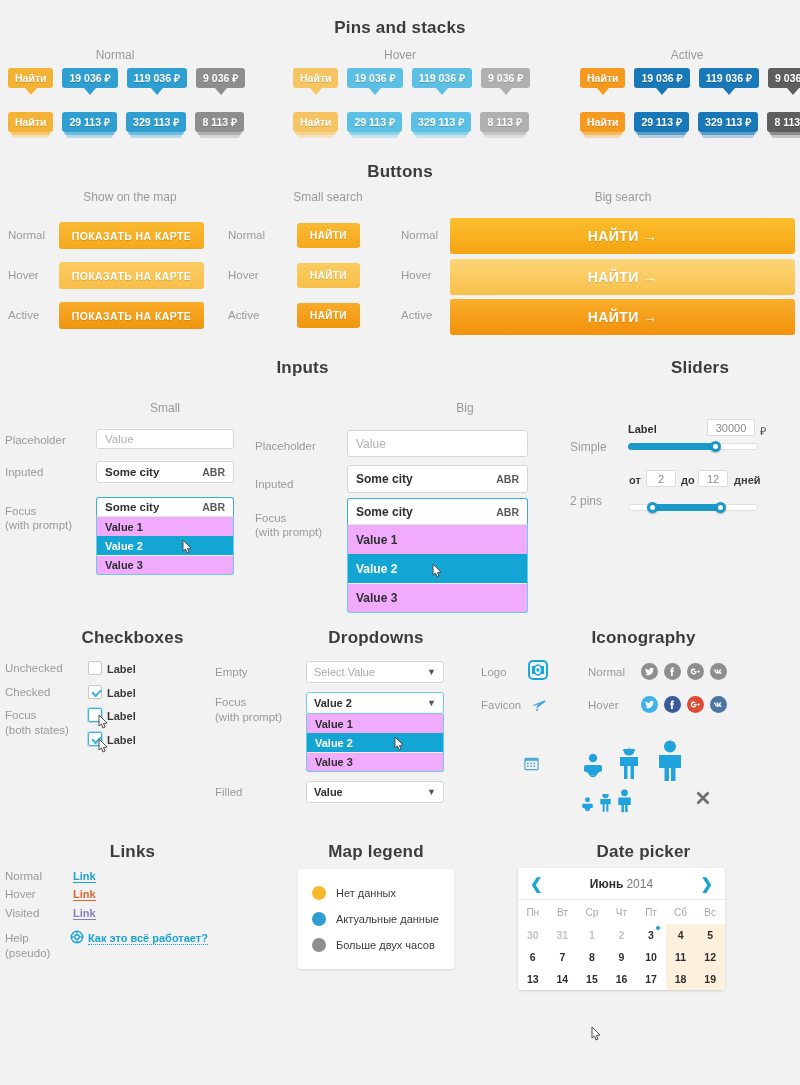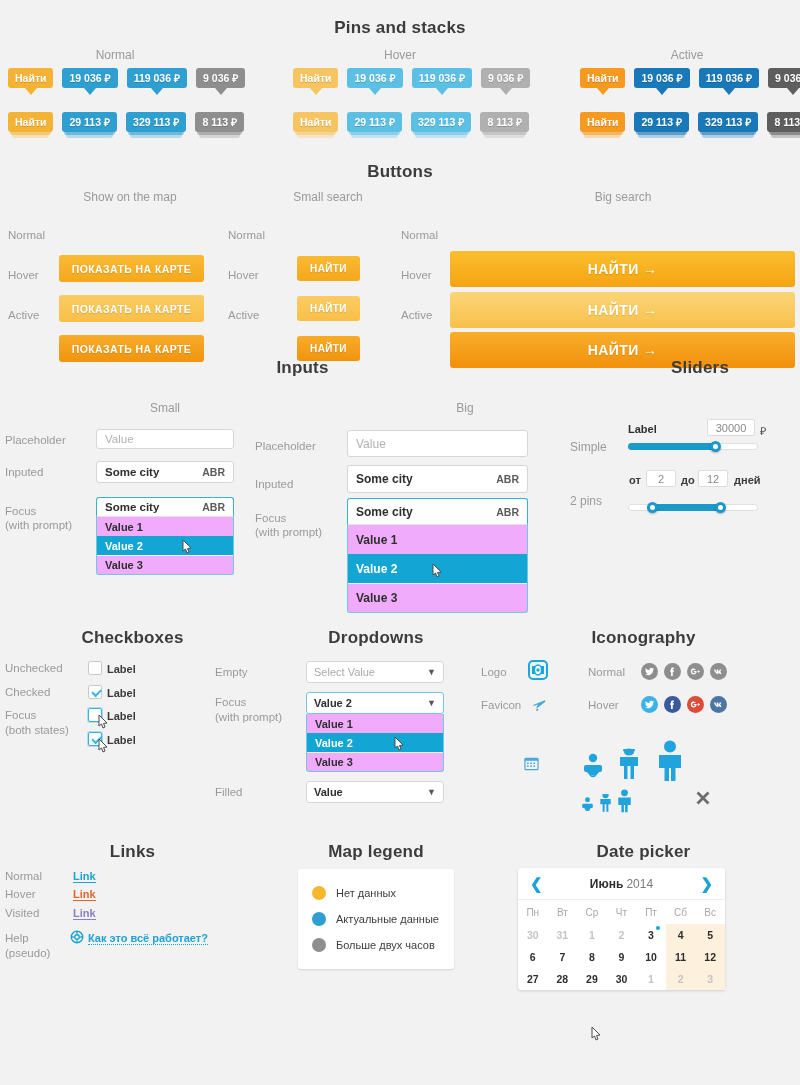--- a/index.html
+++ b/index.html
@@ -36,21 +36,20 @@
   .stack .s1, .stack .s2 { position:absolute; left:2px; right:2px; border-radius:3px; }
   .stack .s1 { top:3px; bottom:-3px; z-index:2; opacity:.55; }
   .stack .s2 { left:4px; right:4px; top:5px; bottom:-6px; z-index:1; opacity:.3; }
 
   
   .btn {
     border:none; border-radius:3px; color:#fff; font-weight:bold;
     text-align:right; cursor:pointer; display:flex; align-items:center;
     justify-content:center; letter-spacing:.4px;
     text-shadow:0 1px 1px rgba(0,0,0,.15);
-    margin-top:33px;
   }
   .btn-map  { width:145px; height:27px; font-size:10.5px; }
   .btn-small{ width:63px;  height:25px; font-size:10px; }
   .btn-big  { width:345px; height:36px; font-size:14px; }
 
   
   .inp {
     background:#fff; border:1px solid #d6d6d6; border-radius:3px;
     display:flex; align-items:center; justify-content:space-between;
     padding:0 8px; font-size:11.5px; color:#333;
@@ -585,26 +584,26 @@
         <tr>
           <td class="">6</td>
           <td class="">7</td>
           <td class="">8</td>
           <td class="">9</td>
           <td class="">10</td>
           <td class="we">11</td>
           <td class="we">12</td>
         </tr>
         <tr>
-          <td class="">27</td>
-          <td class="">28</td>
-          <td class="">29</td>
-          <td class="">30</td>
-          <td class="mut">1</td>
-          <td class="mut we">2</td>
-          <td class="mut we">3</td>
+          <td class="">13</td>
+          <td class="">14</td>
+          <td class="">15</td>
+          <td class="">16</td>
+          <td class="">17</td>
+          <td class="we">18</td>
+          <td class="we">19</td>
         </tr>
       </tbody>
   </table>
 </div>
 <svg class="cursor" style="left:589px;top:1026px;" viewBox="0 0 13 17">
     <path d="M3 1 L3 12 L5.5 10 L7 14 L9 13 L7.5 9.5 L11 9 Z" fill="#fff" stroke="#4a4a4a" stroke-width="1"></path>
   </svg>
 
 </body></html>

